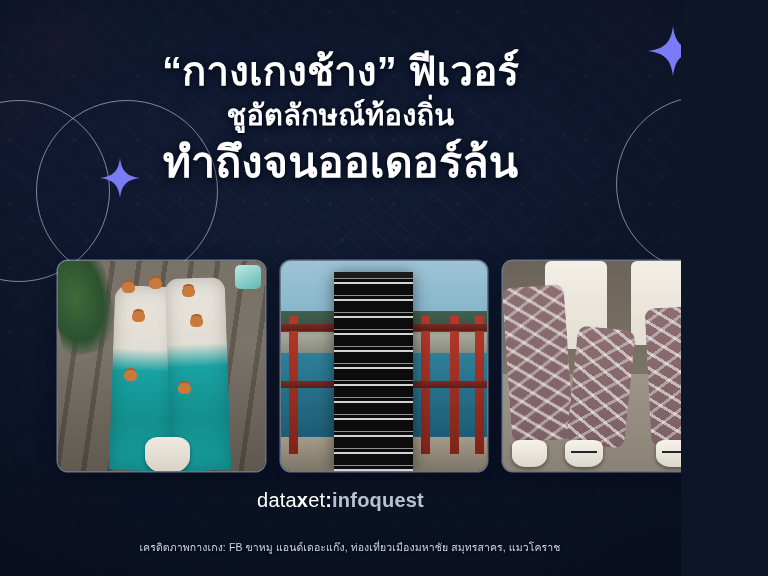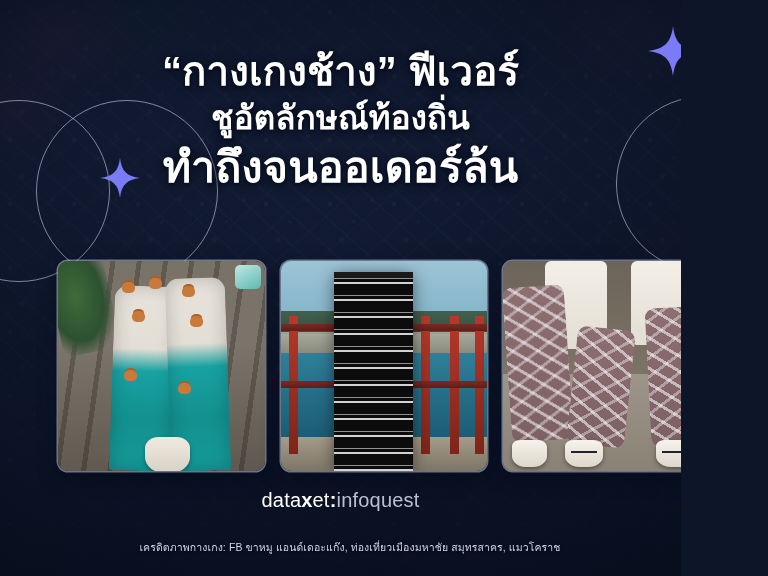--- a/index.html
+++ b/index.html
@@ -65,21 +65,21 @@
 
   
   .headline {
     position:absolute; left:0; right:0; top:48px;
     text-align:center; color:#ffffff;
     font-family:"Liberation Sans", sans-serif;
     text-shadow:0 2px 10px rgba(4,10,24,.85), 0 1px 3px rgba(4,10,24,.9);
     letter-spacing:.2px;
   }
   .hl-1 { font-size:40px; font-weight:700; line-height:1.18; }
-  .hl-2 { font-size:33px; font-weight:700; line-height:1.30; margin-top:2px; }
+  .hl-2 { font-size:29px; font-weight:700; line-height:1.30; margin-top:2px; }
   .hl-3 { font-size:43px; font-weight:700; line-height:1.30; }
 
   
   .photos { position:absolute; left:58px; top:261px; width:652px; height:210px; display:flex; gap:16px; }
   .photo {
     position:relative; flex:1 1 0; border-radius:10px; overflow:hidden;
     box-shadow:0 0 0 1.5px rgba(205,220,245,.50), 0 6px 18px rgba(4,9,22,.55);
   }
 
   
@@ -176,21 +176,21 @@
   .ph3 .stripe { position:absolute; height:2px; background:#20242c; width:70%; left:15%; top:42%; }
 
   
   .logo {
     position:absolute; left:0; right:0; top:489px; text-align:center;
     font-size:20px; font-weight:400; letter-spacing:.2px; white-space:nowrap;
   }
   .logo .d1 { font-weight:400; color:#ffffff; }
   .logo .xg { font-weight:700; color:#ffffff; }
   .logo .sep { font-weight:700; color:#ffffff; }
-  .logo .d2 { font-weight:400; color:#b9c2d2; }
+  .logo .d2 { font-weight:700; color:#b9c2d2; }
 
   
   .credit {
     position:absolute; left:0; right:0; top:539px; text-align:center;
     color:#ced7e6; font-size:10.5px; letter-spacing:.1px; white-space:nowrap;
     text-shadow:0 1px 3px rgba(4,10,24,.8);
     margin-left:19px;
   }
 </style>
 </head>

